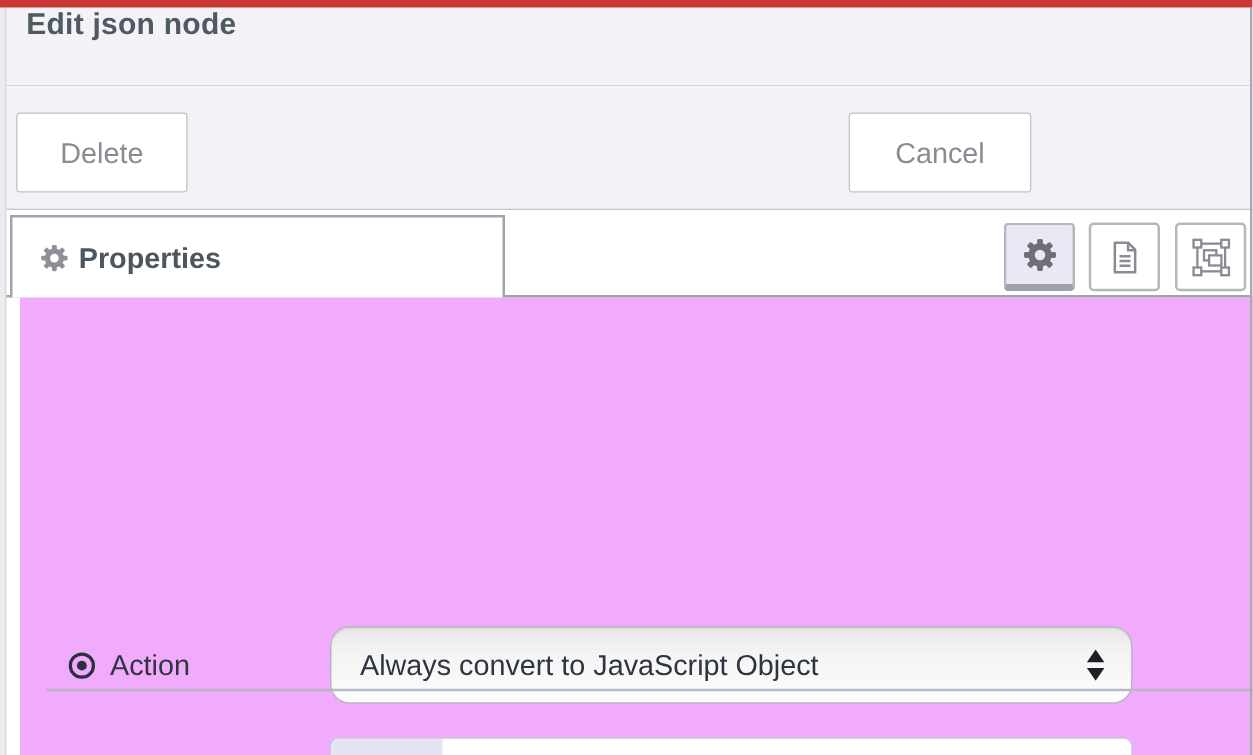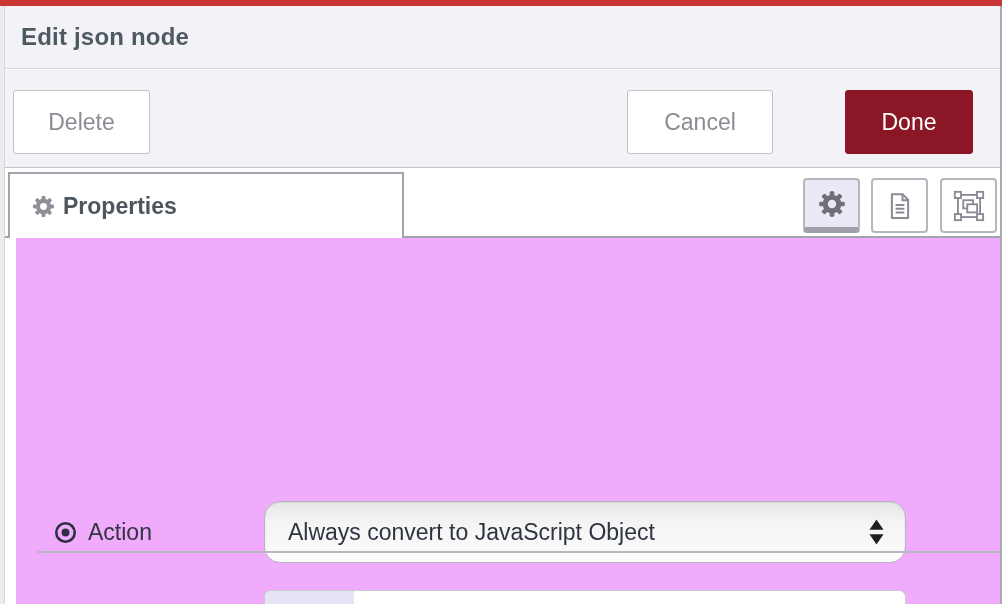--- a/index.html
+++ b/index.html
@@ -10,37 +10,37 @@
   }
   
   .redbar{position:absolute;left:0;top:0;width:1002px;height:6px;background:#c93634;z-index:6;}
   .left-strip{position:absolute;left:0;top:6px;width:4px;height:598px;background:#ececef;border-right:1px solid #d8d8db;z-index:5;}
   .right-border{position:absolute;right:0;top:6px;width:2px;height:598px;background:#a8a8ad;z-index:5;}
 
   
   .tray-header{
     position:absolute;left:0;top:6px;width:1001px;height:63px;
     background:#f2f2f7;border-bottom:1px solid #d6d6de;
-    display:flex;align-items:center;box-sizing:border-box;padding-left:21px;
+    display:flex;align-items:flex-start;box-sizing:border-box;padding-left:21px;
   }
   .tray-title{font-size:24px;font-weight:bold;color:#4e5a61;letter-spacing:.2px;}
 
   
   .tray-toolbar{
     position:absolute;left:0;top:70px;width:1002px;height:98px;
     background:#f2f2f7;border-bottom:1px solid #c3c3cc;box-sizing:border-box;
   }
   .btn{
     position:absolute;top:20px;height:64px;box-sizing:border-box;
     display:flex;align-items:center;justify-content:center;
     font-size:23px;border-radius:3px;cursor:pointer;
   }
   .btn-secondary{background:#ffffff;border:1px solid #c0c0c8;color:#8b8b93;}
   .btn-delete{left:13px;width:137px;justify-content:center;}
-  .btn-cancel{left:627px;width:146px;}
+  .btn-cancel{left:679px;width:146px;}
   .btn-done{left:845px;width:128px;background:#8b1726;border:1px solid #8b1726;color:#ffffff;}
 
   
   .tabbar{position:absolute;left:0;top:169px;width:1002px;height:69px;background:#ffffff;}
   .tabbar-line{position:absolute;left:0;bottom:0;width:100%;height:2px;background:#a3a3ad;z-index:1;}
   .tab-properties{
     position:absolute;left:8px;top:3px;width:396px;height:66px;z-index:2;
     background:#ffffff;border:2px solid #a3a3ad;border-bottom:none;box-sizing:border-box;
     display:flex;align-items:center;gap:8px;padding-left:22px;cursor:default;
   }
@@ -101,23 +101,20 @@
 <div class="tray-header">
   <span class="tray-title">Edit json node</span>
 </div>
 
 <div class="tray-toolbar">
   <div class="btn btn-secondary btn-delete">
     <span>Delete</span>
   </div>
   <div class="btn btn-secondary btn-cancel">
     <span>Cancel</span>
-  </div>
-  <div class="btn btn-done">
-    <span>Done</span>
   </div>
 </div>
 
 <div class="tabbar">
   <div class="tabbar-line"></div>
 
   <div class="tab-properties">
     <span style="display:flex;">
       <svg viewBox="0 0 24 24" width="23" height="23">
         <g fill="#8f8f99">

